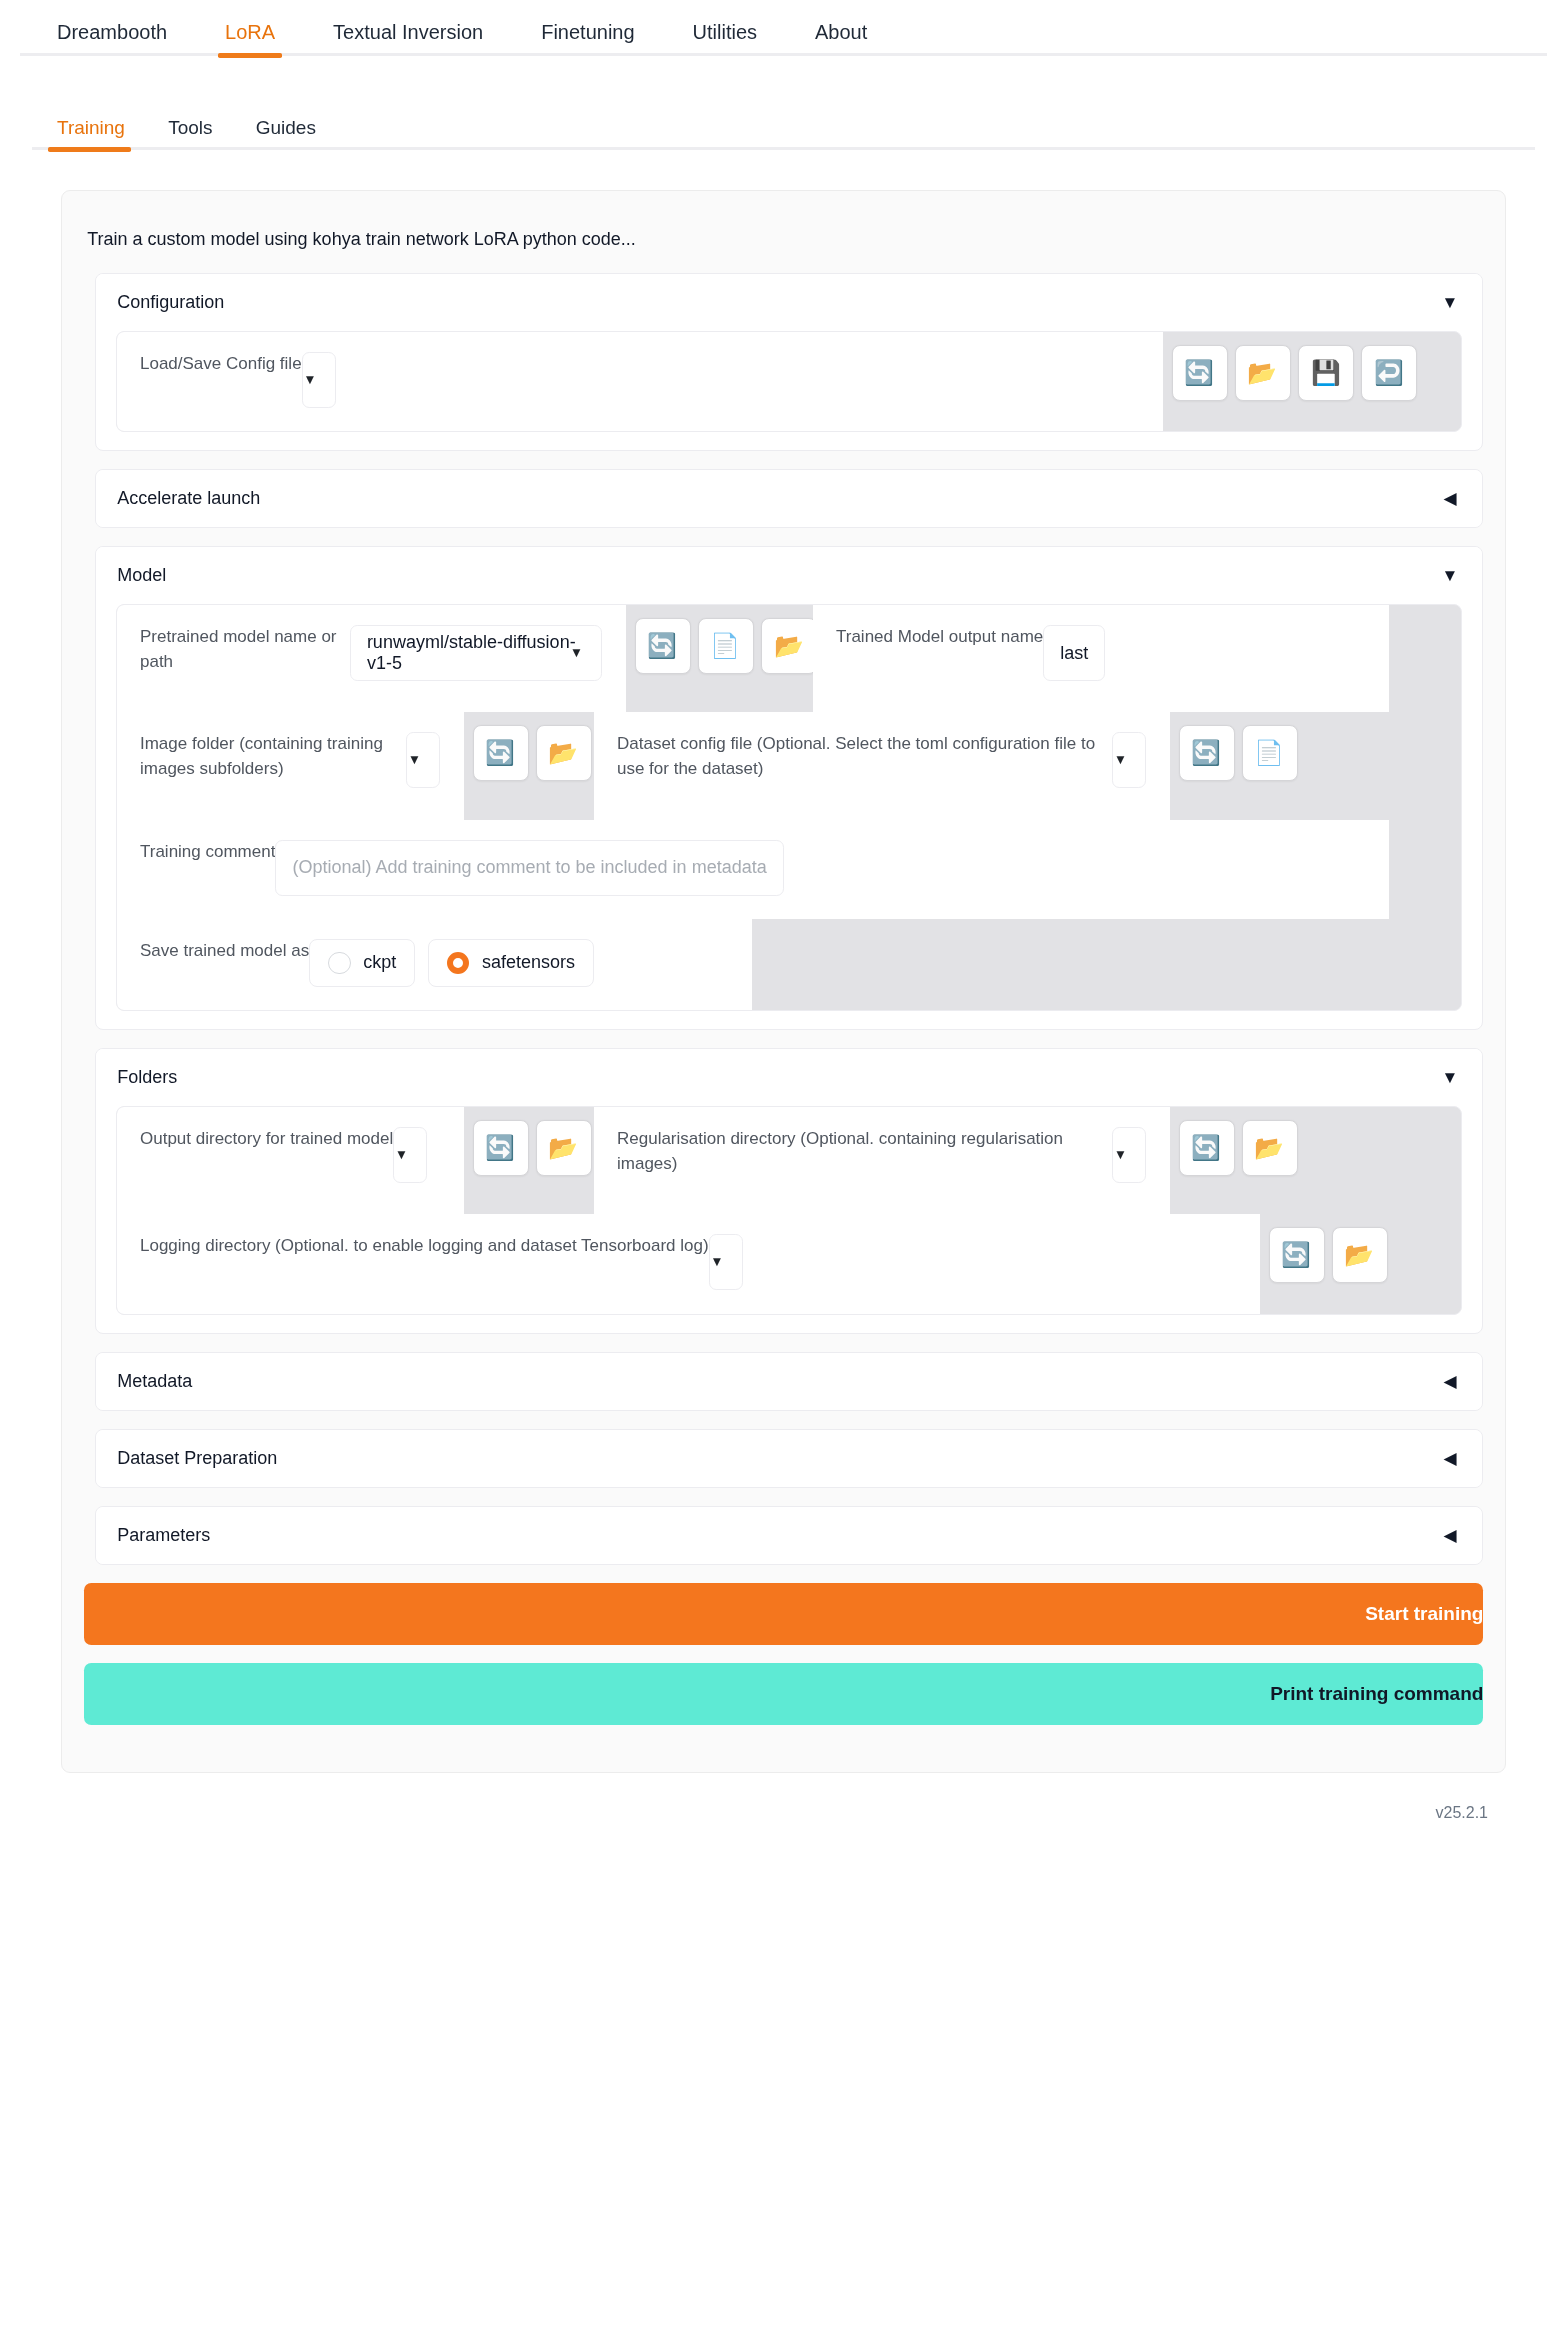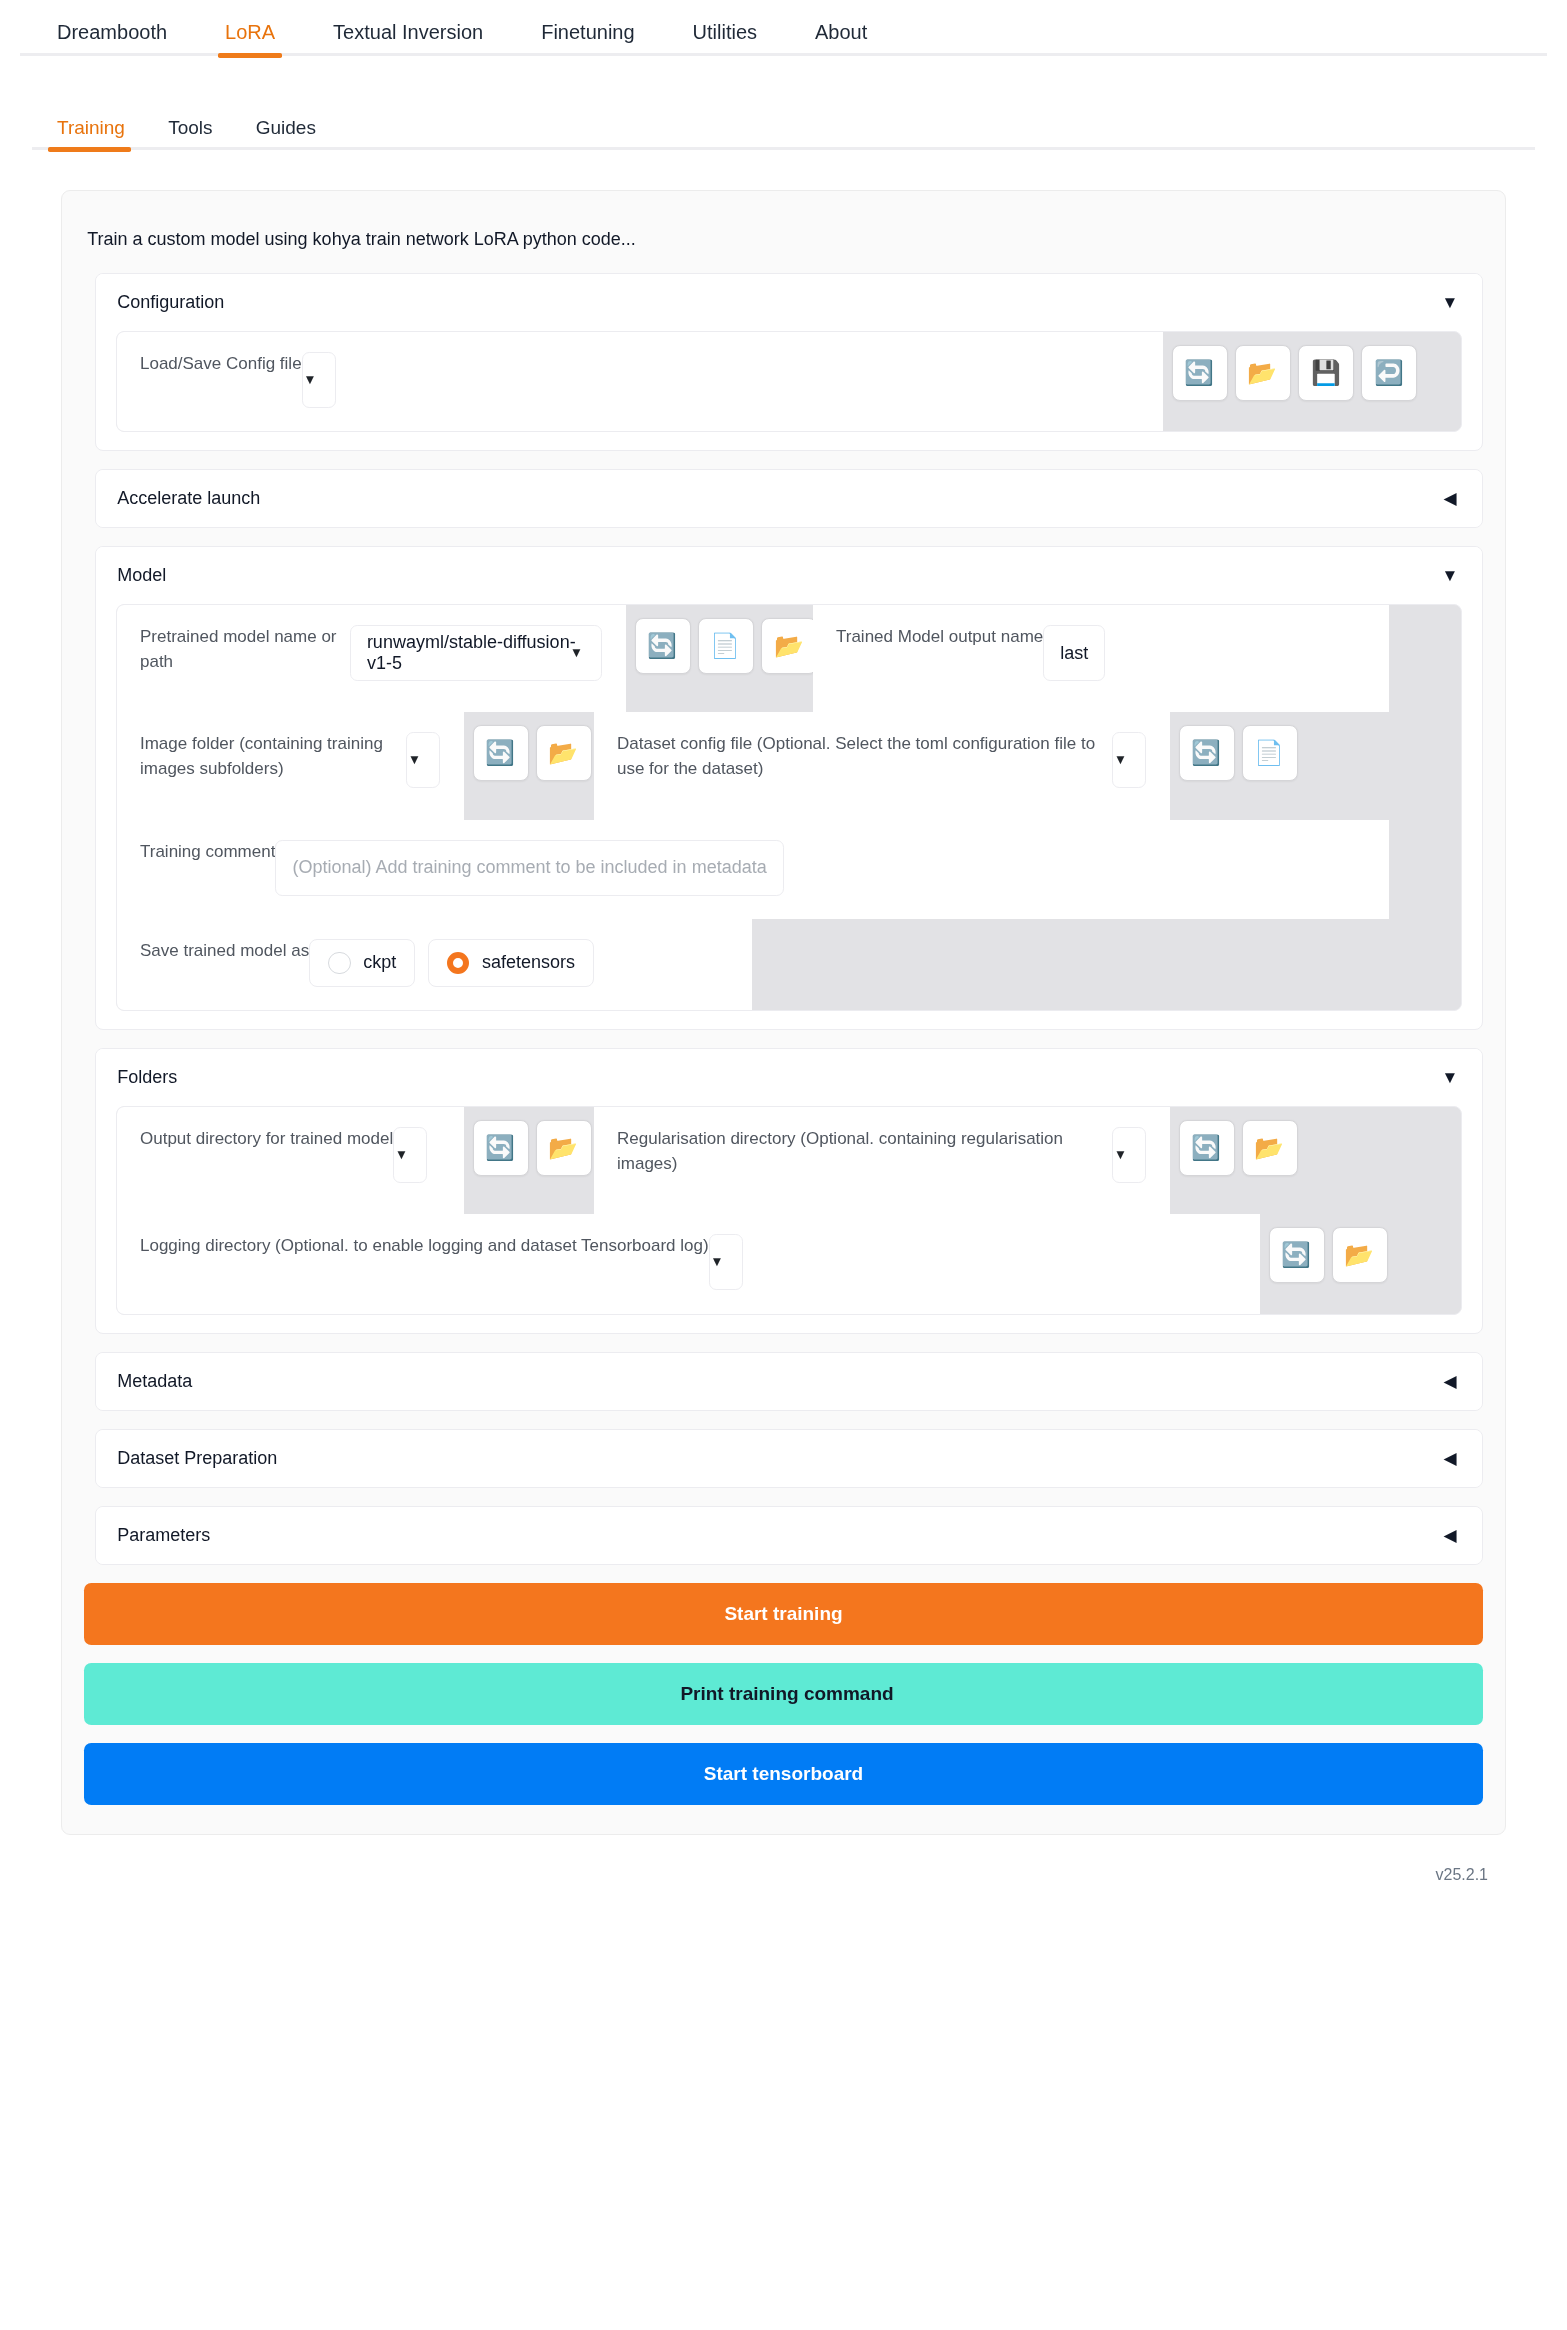--- a/index.html
+++ b/index.html
@@ -231,21 +231,21 @@
     display: block;
     width: 100%;
     border: none;
     border-radius: 7.2px;
     font-size: 19px;
     font-weight: bold;
     font-family: inherit;
     padding: 20px 0;
     margin-bottom: 18px;
     cursor: pointer;
-    text-align: center;
+    text-align: right;
   }
   .bigbtn.primary { background: #f4761e; color: #ffffff; }
   .bigbtn.secondary { background: #5eead4; color: #111827; padding-left: 7px; }
   .bigbtn.info { background: #017cf5; color: #ffffff; }
 
   .version {
     text-align: right;
     font-size: 16px;
     color: #6b7684;
     padding: 31px 79px 23.4px 0;
@@ -460,18 +460,17 @@
 
   <section class="accordion">
     <div class="acc-head">
       <span class="acc-title">Parameters</span>
       <span class="acc-arrow">◀</span>
     </div>
   </section>
 
   <button class="bigbtn primary">Start training</button>
   <button class="bigbtn secondary">Print training command</button>
-  <button class="bigbtn info" style="margin-bottom:0;">Start tensorboard</button>
 
 </main>
 
 <div class="version">v25.2.1</div>
 
 
 </body></html>

